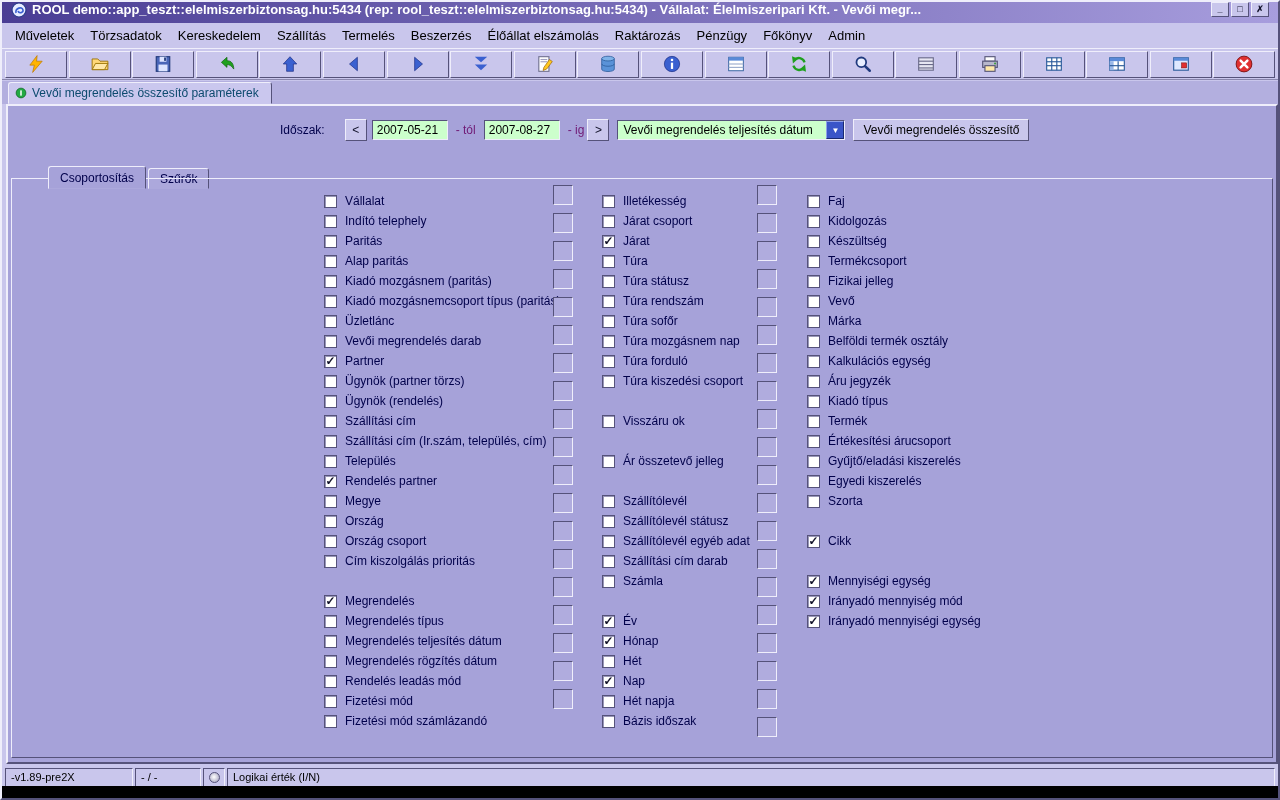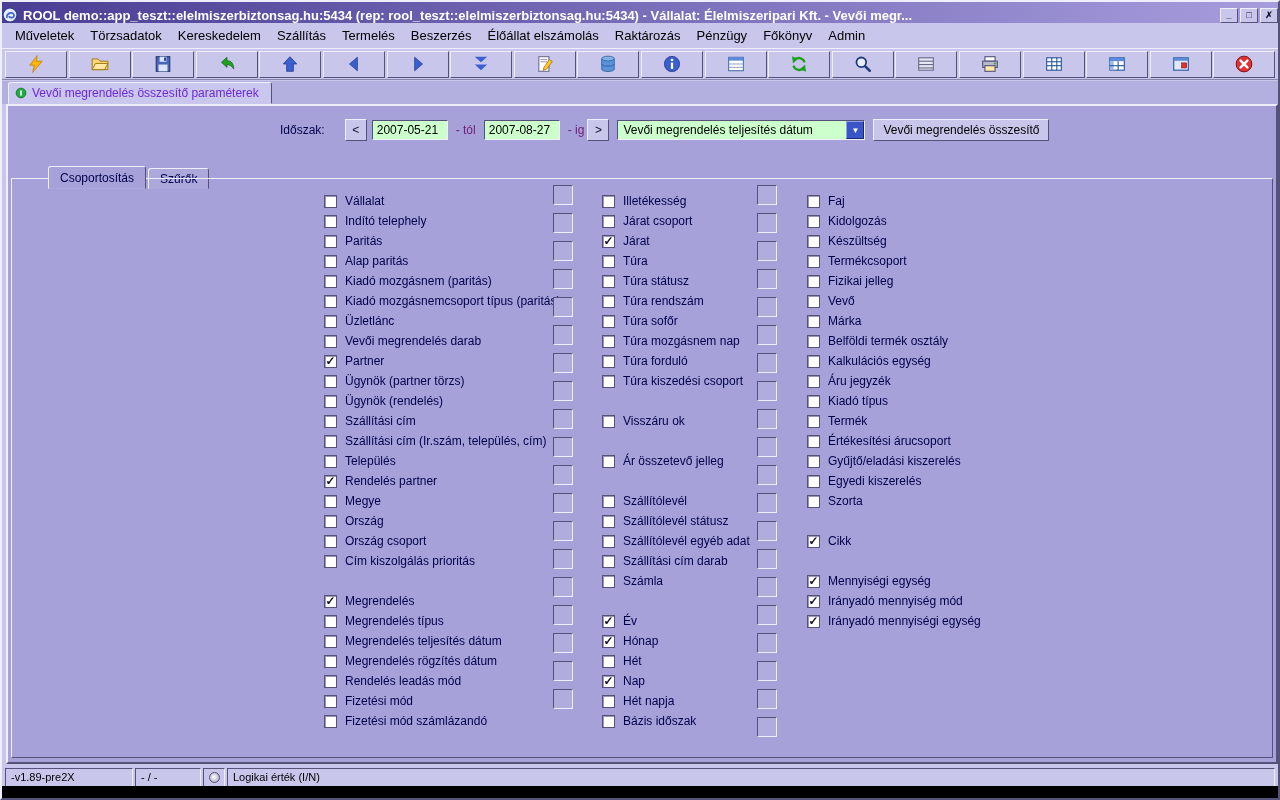--- a/index.html
+++ b/index.html
@@ -5,21 +5,21 @@
   * { margin:0; padding:0; box-sizing:border-box; }
   html,body { width:1280px; height:800px; }
   body { font-family:"Liberation Sans", sans-serif; background:#000; }
 
   .window { position:relative; width:1280px; height:800px; background:#c9c6ec;
             border:2px solid; border-color:#efeefb #55527a #55527a #efeefb; overflow:hidden; }
 
   
   .titlebar { position:absolute; top:0; left:0; right:0; height:21px;
               background:linear-gradient(90deg,#4a3d94,#a79ddd);
-              display:flex; align-items:flex-end; padding:0 0; color:#fff;
+              display:flex; align-items:flex-start; padding:0 9px; color:#fff;
               font-weight:bold; font-size:13px; }
   .title-icon { width:16px; height:16px; margin-right:5px; flex:0 0 auto; }
   .title-icon svg { width:16px; height:16px; display:block; }
   .title-text { flex:1; white-space:nowrap; overflow:hidden; }
   .winbtns { display:flex; gap:2px; margin-left:4px; }
   .winbtn { width:18px; height:15px; background:#c9c6ec; border:1px solid;
             border-color:#efeefb #55527a #55527a #efeefb; font-size:9px; font-weight:bold;
             font-family:inherit; color:#101028; line-height:1; display:flex;
             align-items:center; justify-content:center; }
 
@@ -36,39 +36,39 @@
            border-color:#efeefb #55527a #55527a #efeefb;
            display:flex; align-items:center; justify-content:center; }
   .tbicon svg { width:18px; height:18px; display:block; }
 
   
   .tabrow { position:absolute; top:79px; left:0; right:0; height:23px; background:#b3afdf;
             display:flex; align-items:flex-end; padding-left:6px; }
   .filetab { height:22px; background:#cac7ee; border:1px solid;
              border-color:#efeefb #55527a #cac7ee #efeefb;
              border-top-left-radius:3px; border-top-right-radius:3px;
-             display:flex; align-items:center; padding:0 12px 0 6px; font-size:12px; color:#6d28d9; }
+             display:flex; align-items:center; padding:0 12px 0 6px; font-size:12px; color:#0c4a6e; }
   .filetab .tabicon { margin-right:5px; display:flex; }
   .filetab .tabicon svg { width:12px; height:12px; }
 
   
   .mainpanel { position:absolute; top:102px; left:4px; width:1272px; height:660px;
                background:#a6a2d9; border:2px solid; border-color:#efeefb #55527a #55527a #efeefb; }
 
   .periodrow { position:absolute; top:12px; left:0; right:0; height:24px;
                display:flex; align-items:center; padding-left:272px; }
   .plabel { font-size:12px; color:#00004a; margin-right:20px; }
   .navbtn { width:22px; height:22px; background:#c9c6ec; border:1px solid;
             border-color:#efeefb #55527a #55527a #efeefb; font-size:12px; color:#101028;
             font-family:inherit; line-height:1; }
   .greeninput { width:76px; height:20px; background:#ccffcc; border:1px solid;
                 border-color:#55527a #efeefb #efeefb #55527a; font-size:12px; color:#000;
                 padding:0 4px; font-family:inherit; margin:0 5px; }
   .plabel2 { font-size:12px; color:#701a75; margin:0 3px; white-space:nowrap; }
-  .combo { width:248px; height:20px; background:#ccffcc; border:1px solid;
+  .combo { width:228px; height:20px; background:#ccffcc; border:1px solid;
            border-color:#55527a #efeefb #efeefb #55527a; display:flex; align-items:center;
            margin:0 8px; font-size:12px; color:#000; }
   .combotext { flex:1; padding:0 5px; white-space:nowrap; overflow:hidden; }
   .comboarrow { width:18px; height:18px; background:#3a55c8; color:#fff; font-size:8px;
                 display:flex; align-items:center; justify-content:center;
                 border:1px solid; border-color:#8fa0e8 #1a2a70 #1a2a70 #8fa0e8; }
   .bigbtn { height:22px; padding:0 9px; background:#c9c6ec; border:1px solid;
             border-color:#efeefb #55527a #55527a #efeefb; font-size:12px; color:#000;
             font-family:inherit; white-space:nowrap; }
 

